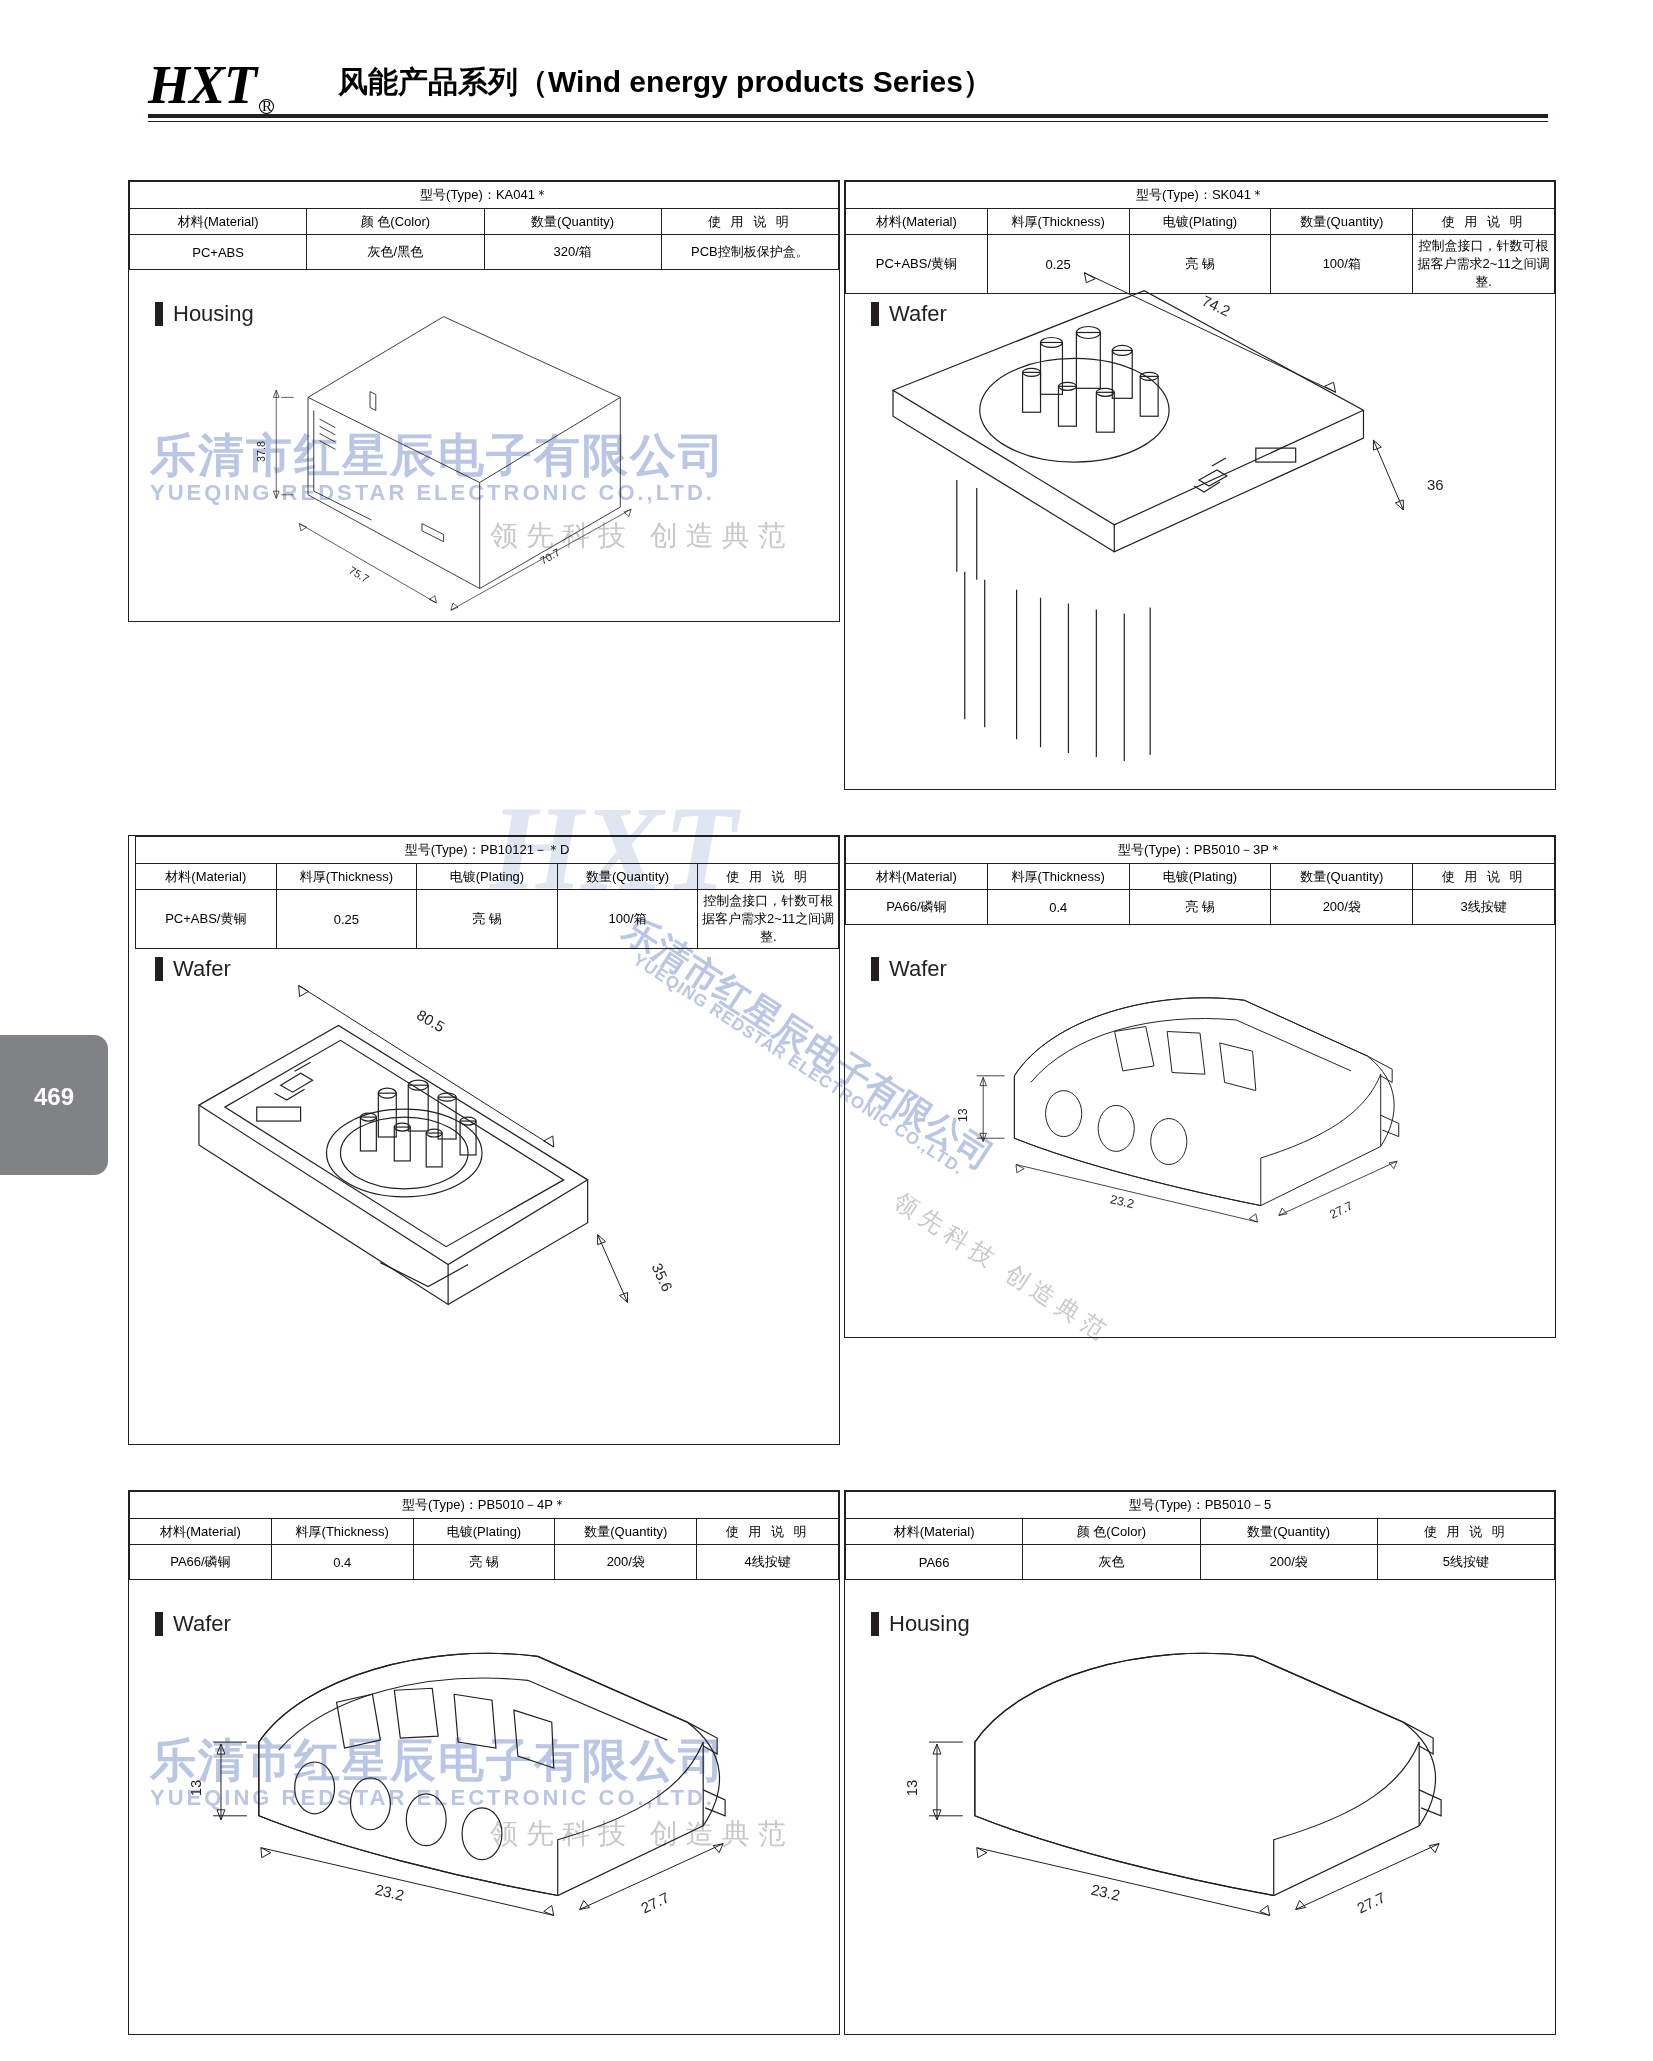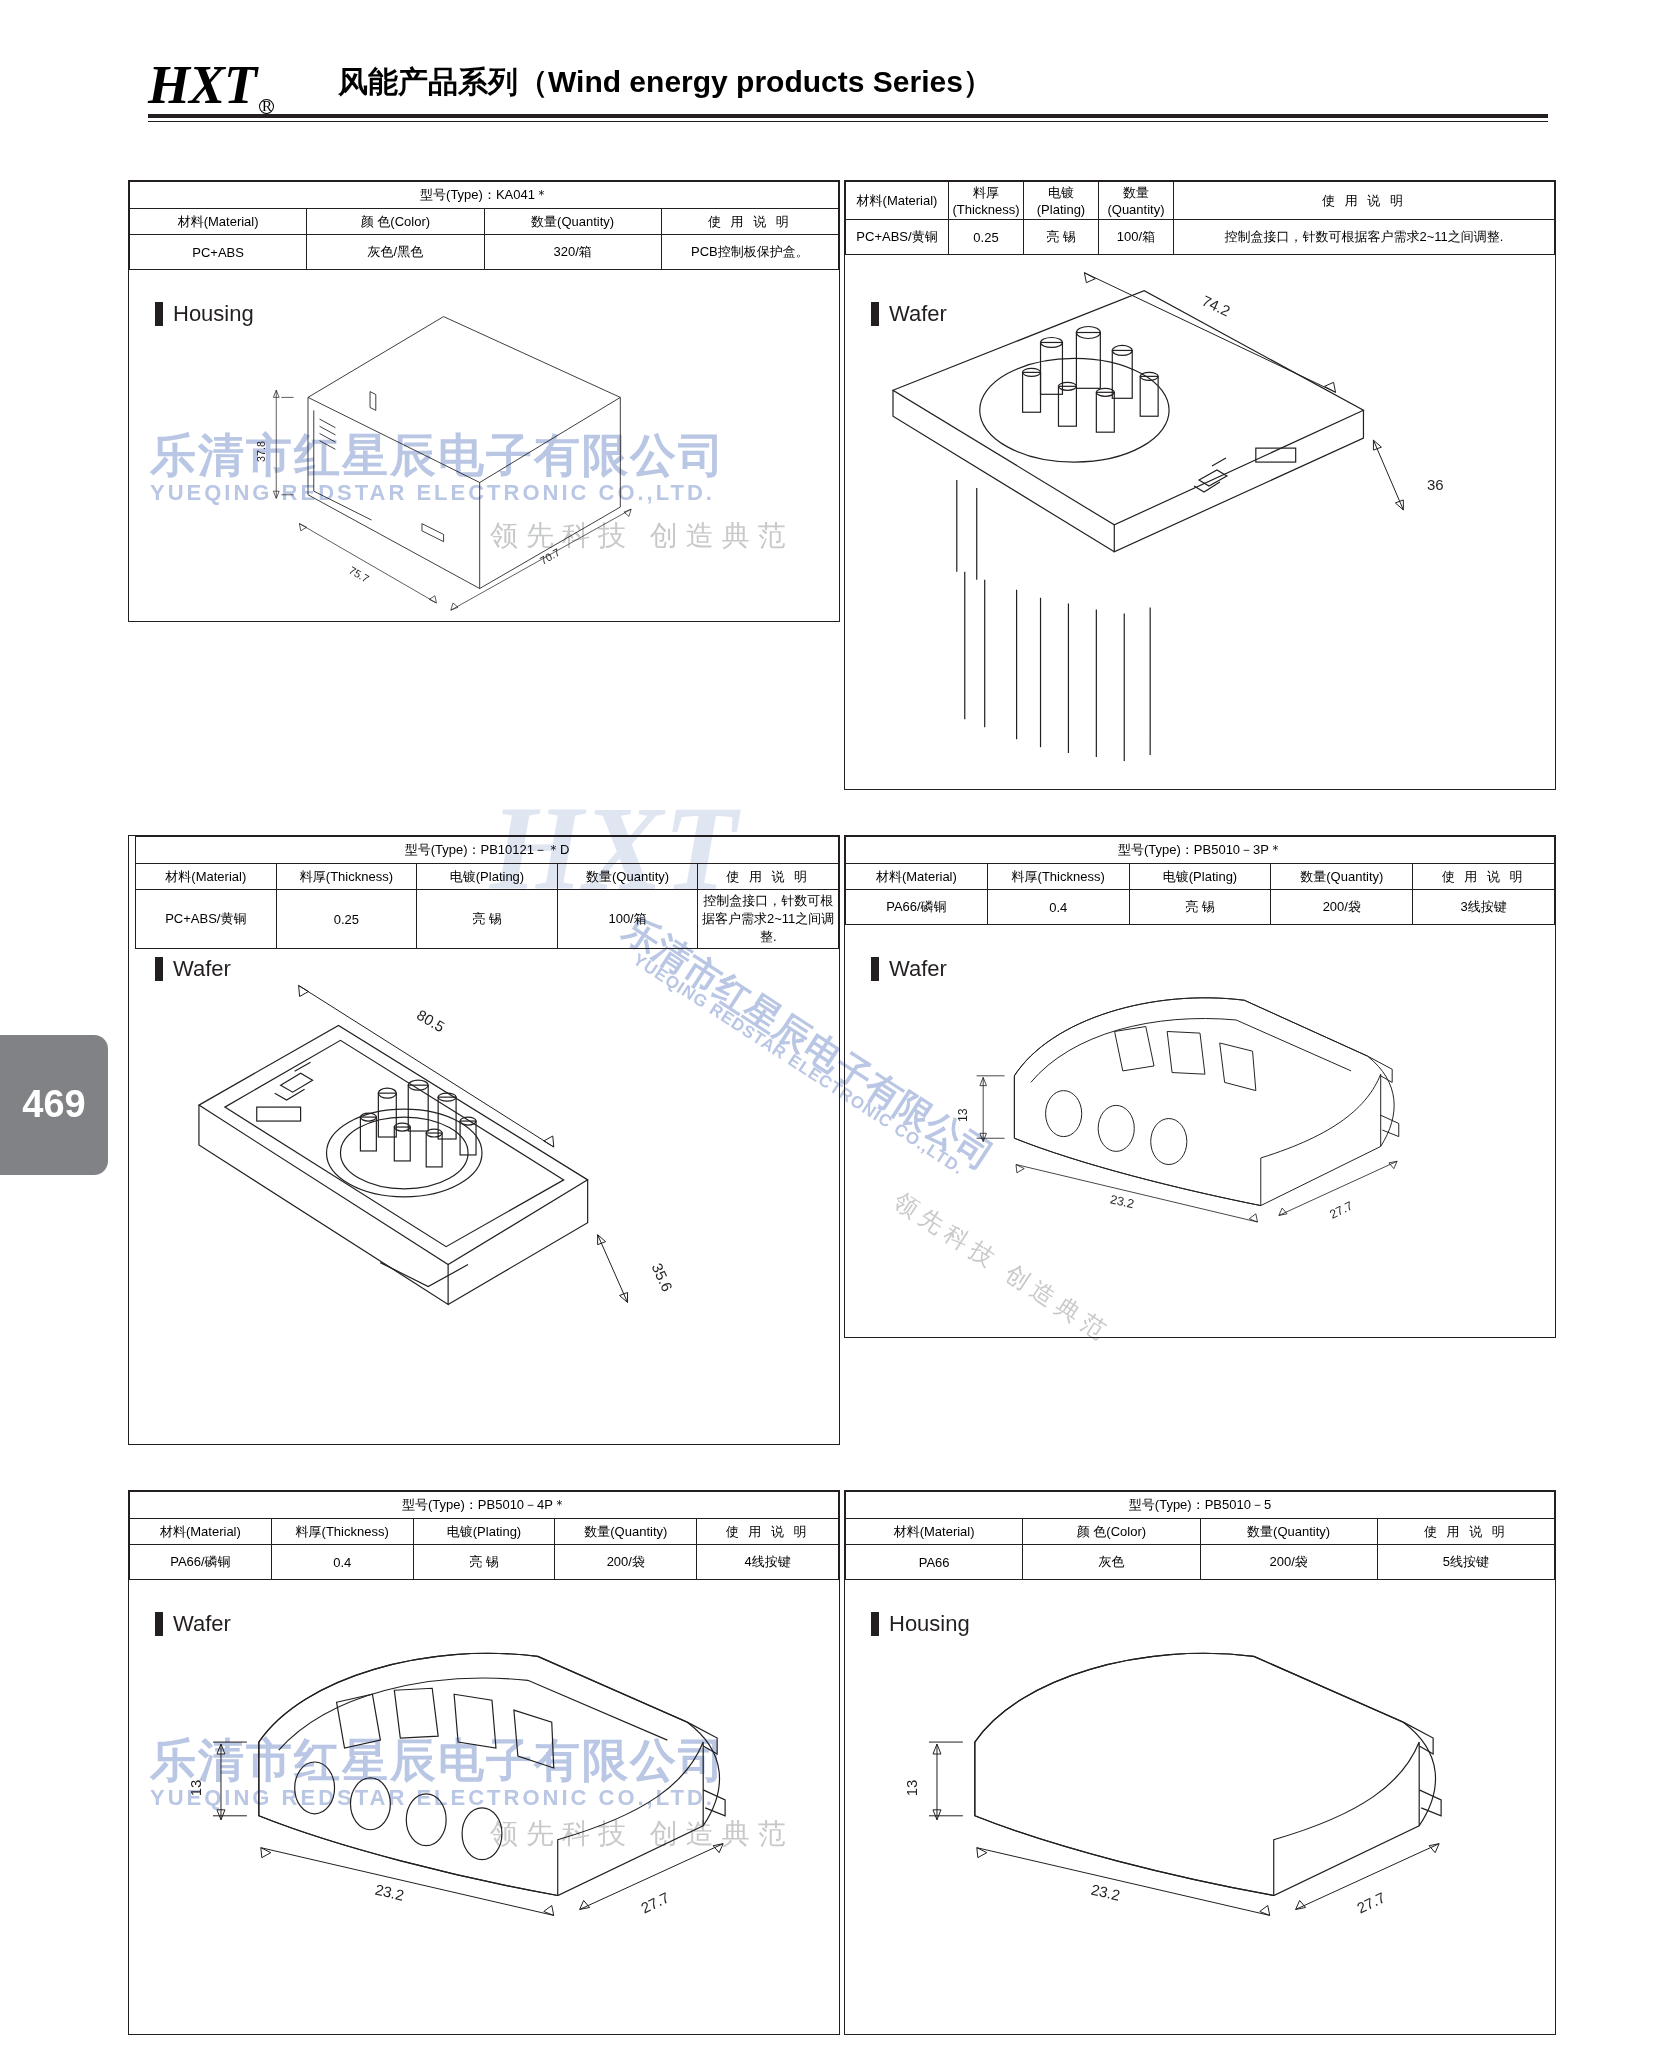--- a/index.html
+++ b/index.html
@@ -17,21 +17,21 @@
           margin-left:3px;position:relative;top:-2px;}
   .header-title{position:absolute;left:190px;top:10px;font-size:30px;font-weight:bold;color:#000;
                 font-family:"Liberation Sans","DejaVu Sans",sans-serif;white-space:nowrap;}
   .header-rule1{position:absolute;left:0;top:62px;width:1400px;height:4px;background:#231f20;}
   .header-rule2{position:absolute;left:0;top:69px;width:1400px;height:1px;background:#231f20;}
 
   
   .page-tab{position:absolute;left:0;top:1035px;width:108px;height:140px;background:#808285;
             border-radius:0 14px 14px 0;}
   .page-tab span{position:absolute;left:0;right:0;top:48px;text-align:center;color:#fff;
-                 font-size:38px;font-weight:bold;}
+                 font-size:24px;font-weight:bold;}
 
   
   .wm{position:absolute;pointer-events:none;user-select:none;white-space:nowrap;}
   .wm-blue{color:#b9c6e4;}
   .wm-gray{color:#c8c9cb;}
   .wm1{left:150px;top:425px;font-size:46px;font-weight:bold;letter-spacing:2px;}
   .wm1b{left:150px;top:480px;font-size:22px;font-weight:bold;letter-spacing:3px;}
   .wm1c{left:490px;top:517px;font-size:28px;letter-spacing:8px;}
   .wm2{left:490px;top:780px;font-size:120px;font-weight:bold;font-family:"Liberation Serif",serif;font-style:italic;color:#dfe6f2;}
   .wm3{left:640px;top:905px;font-size:36px;font-weight:bold;transform:rotate(33deg);transform-origin:left top;}
@@ -130,20 +130,23 @@
     </g>
     <text class="dim" x="52" y="375" transform="rotate(-90 52 375)" text-anchor="middle">37.8</text>
     <text class="dim" x="180" y="550" transform="rotate(30 180 550)" text-anchor="middle">75.7</text>
     <text class="dim" x="450" y="525" transform="rotate(-30 450 525)" text-anchor="middle">70.7</text>
   </svg>
 </div>
 
 <div class="cell" style="left:844px;top:180px;width:712px;height:610px;">
   <table class="tbl">
     <tbody>
+        <tr class="type-row">
+          <td colspan="5"><span>型号(Type)：</span><span>SK041＊</span></td>
+        </tr>
     <tr class="hdr">
       <td style="width:100px">材料(Material)</td>
       <td style="width:72px">料厚(Thickness)</td>
       <td style="width:72px">电镀(Plating)</td>
       <td style="width:72px">数量(Quantity)</td>
       <td class="use">使 用 说 明</td>
     </tr>
     <tr class="val">
       <td>PC+ABS/黄铜</td>
       <td>0.25</td>

